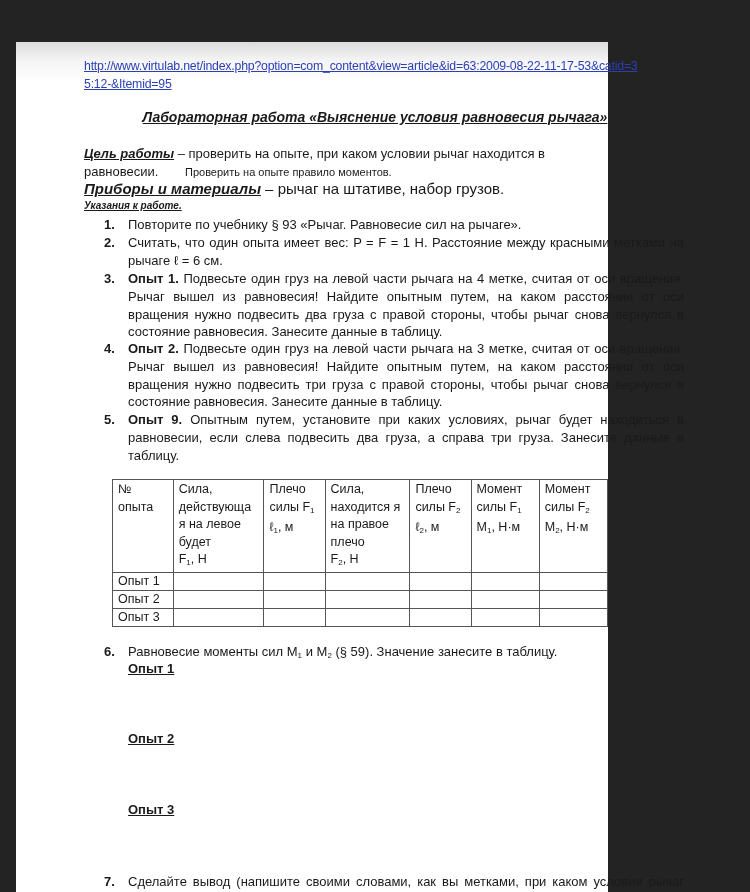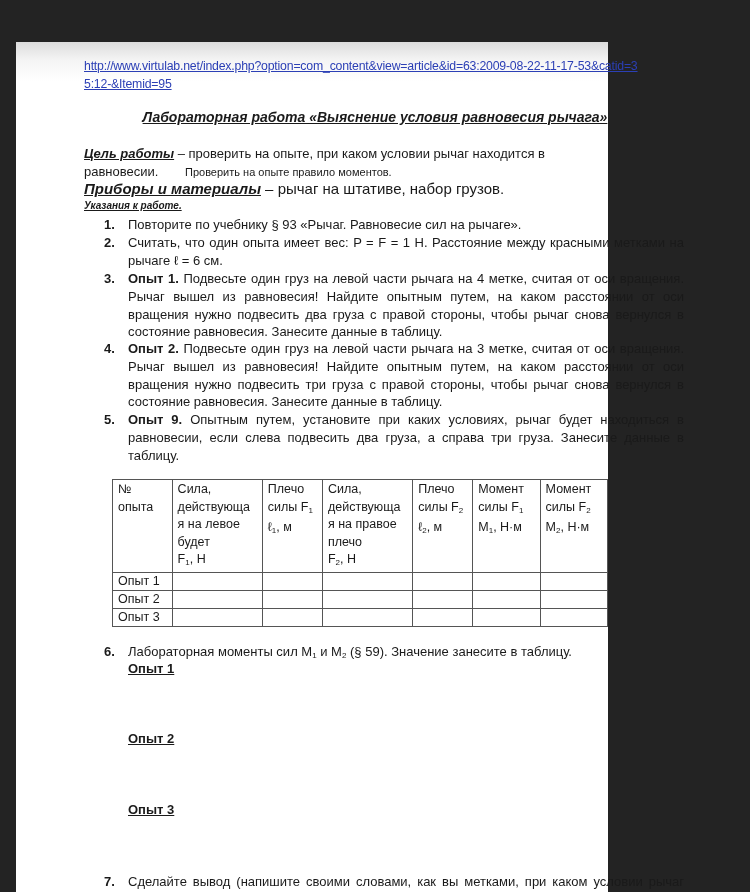--- a/index.html
+++ b/index.html
@@ -95,21 +95,21 @@
         <col style="width:97px">
         <col style="width:73px">
         <col style="width:78px">
         <col style="width:78px">
     </colgroup>
     <tbody>
         <tr class="head">
       <td><span>№ опыта</span></td>
       <td><span>Сила, действующа я на левое будет</span><br><span class="b">F</span><span class="b sub">1</span><span class="b">, Н</span></td>
       <td><span>Плечо силы F</span><span class="sub">1</span><br><span class="b">ℓ</span><span class="b sub">1</span><span class="b">, м</span></td>
-      <td><span>Сила, действующа я на правое плечо</span><br><span class="b">F</span><span class="b sub">2</span><span class="b">, Н</span></td>
+      <td><span>Сила, находится я на правое плечо</span><br><span class="b">F</span><span class="b sub">2</span><span class="b">, Н</span></td>
       <td><span>Плечо силы F</span><span class="sub">2</span><br><span class="b">ℓ</span><span class="b sub">2</span><span class="b">, м</span></td>
       <td><span>Момент силы F</span><span class="sub">1</span><br><span class="b">M</span><span class="b sub">1</span><span class="b">, Н·м</span></td>
       <td><span>Момент силы F</span><span class="sub">2</span><br><span class="b">M</span><span class="b sub">2</span><span class="b">, Н·м</span></td>
     </tr>
     <tr class="row">
       <td>Опыт 1</td>
       <td></td>
           <td></td>
           <td></td>
           <td></td>
@@ -132,21 +132,21 @@
           <td></td>
           <td></td>
           <td></td>
           <td></td>
     </tr>
   </tbody>
     </table>
 
   <div class="abs item" style="top:601px;">
     <span class="num">6.</span>
-    <div class="txt"><span>Лабораторная моменты сил M</span><span class="sub">1</span><span> и M</span><span class="sub">2</span><span> (§ 59). Значение занесите в таблицу.</span></div>
+    <div class="txt"><span>Равновесие моменты сил M</span><span class="sub">1</span><span> и M</span><span class="sub">2</span><span> (§ 59). Значение занесите в таблицу.</span></div>
   </div>
 
   <div class="abs sublbl" style="top:619px;">Опыт 1</div>
   <div class="abs sublbl" style="top:689px;">Опыт 2</div>
   <div class="abs sublbl" style="top:760px;">Опыт 3</div>
 
   <div class="abs item" style="top:831px;">
     <span class="num">7.</span>
     <div class="txt">Сделайте вывод (напишите своими словами, как вы метками, при каком условии рычаг находится в равновесии?)</div>
   </div>

